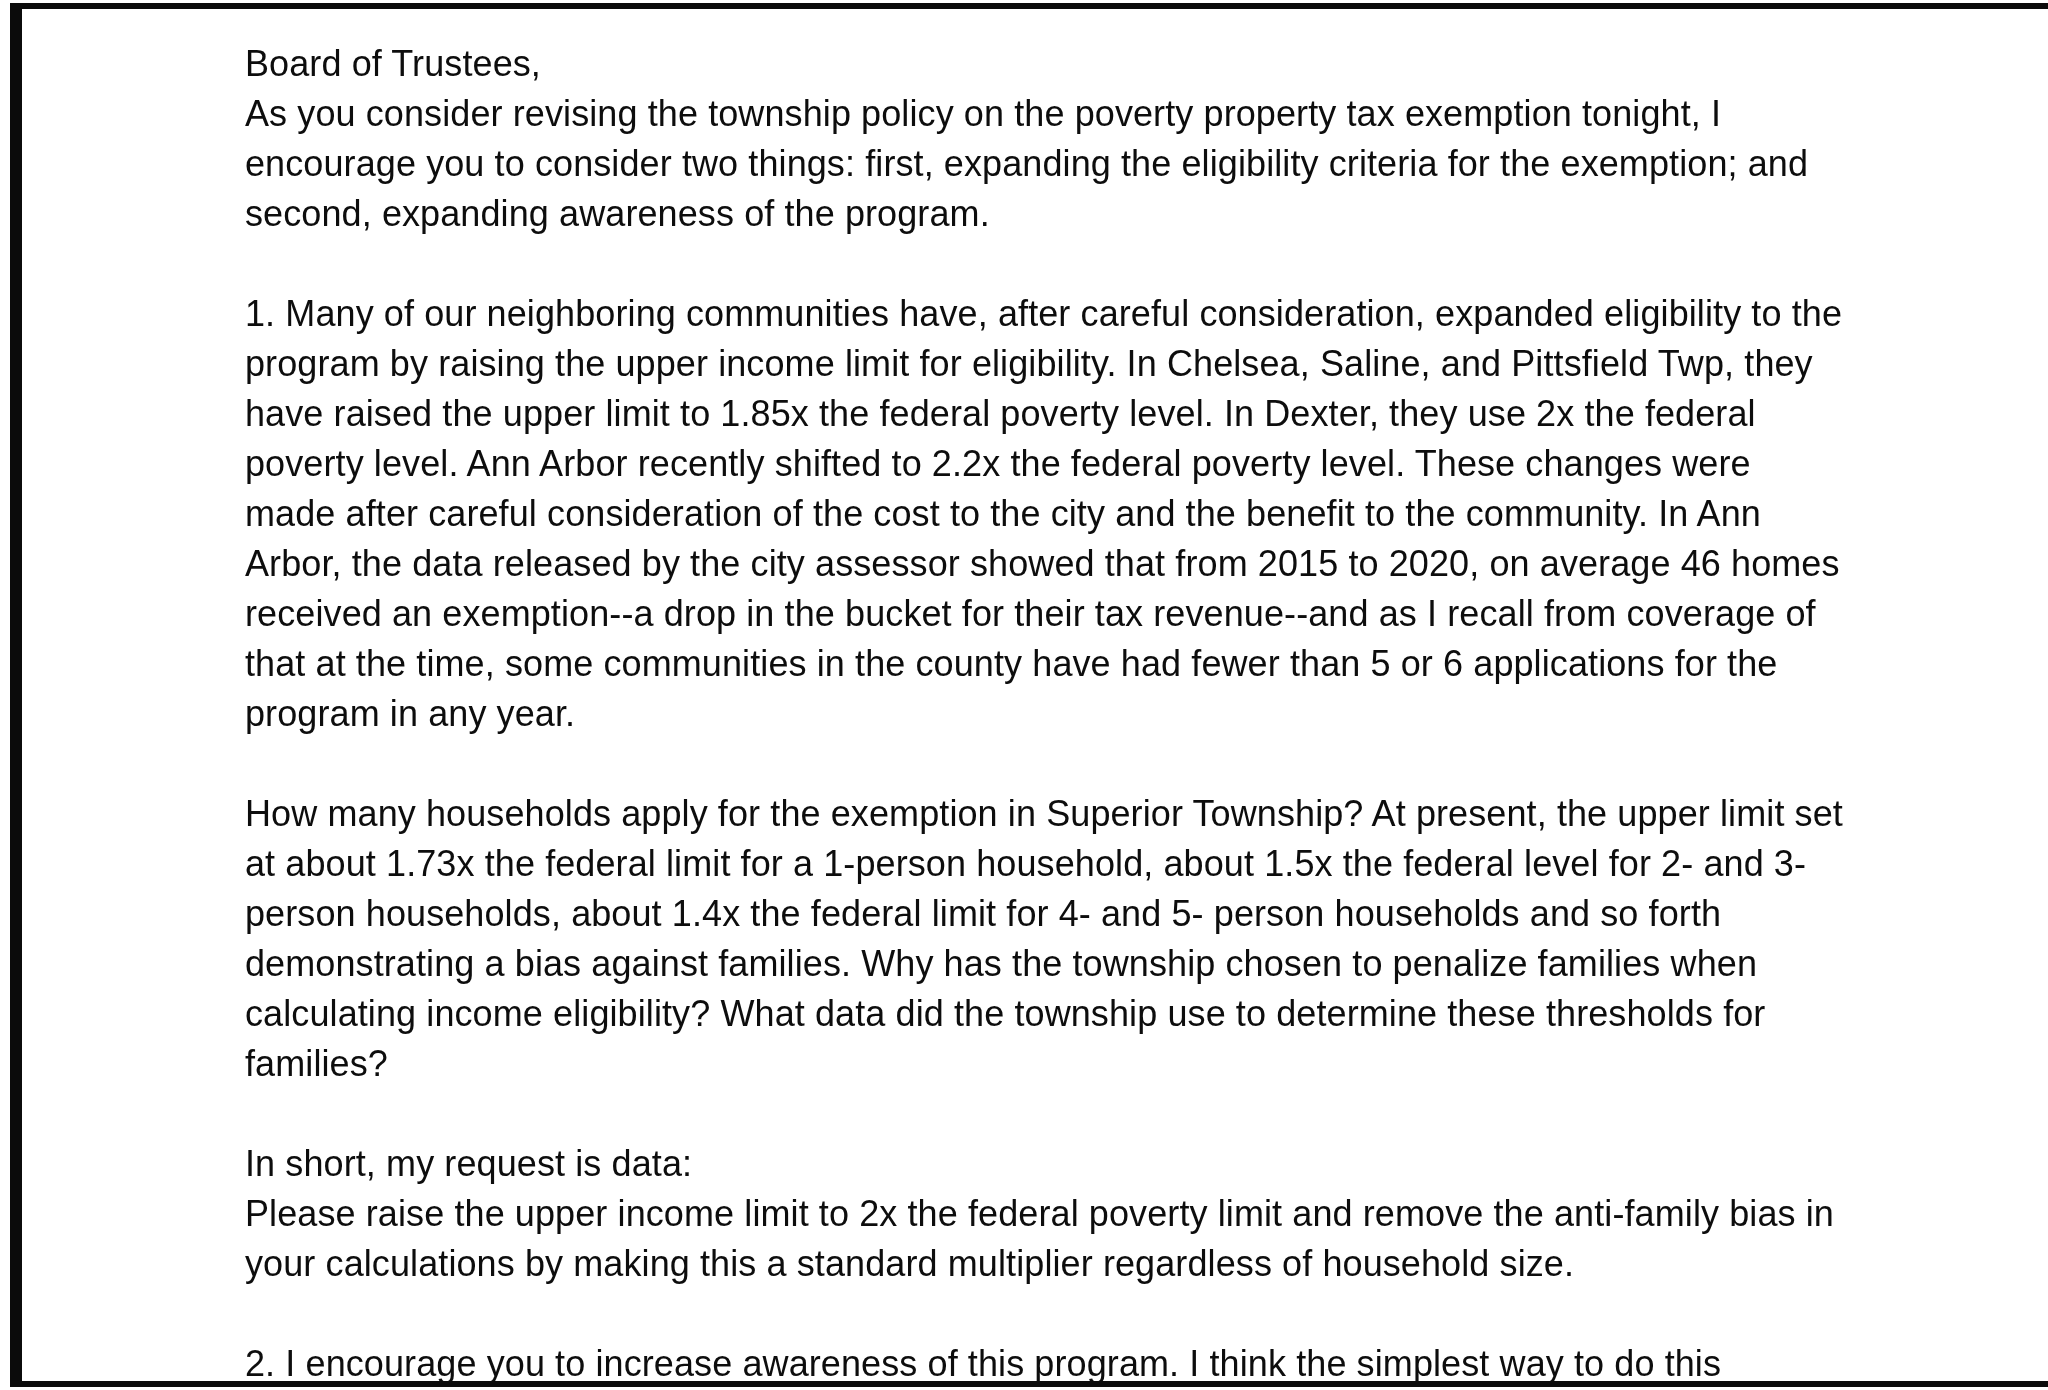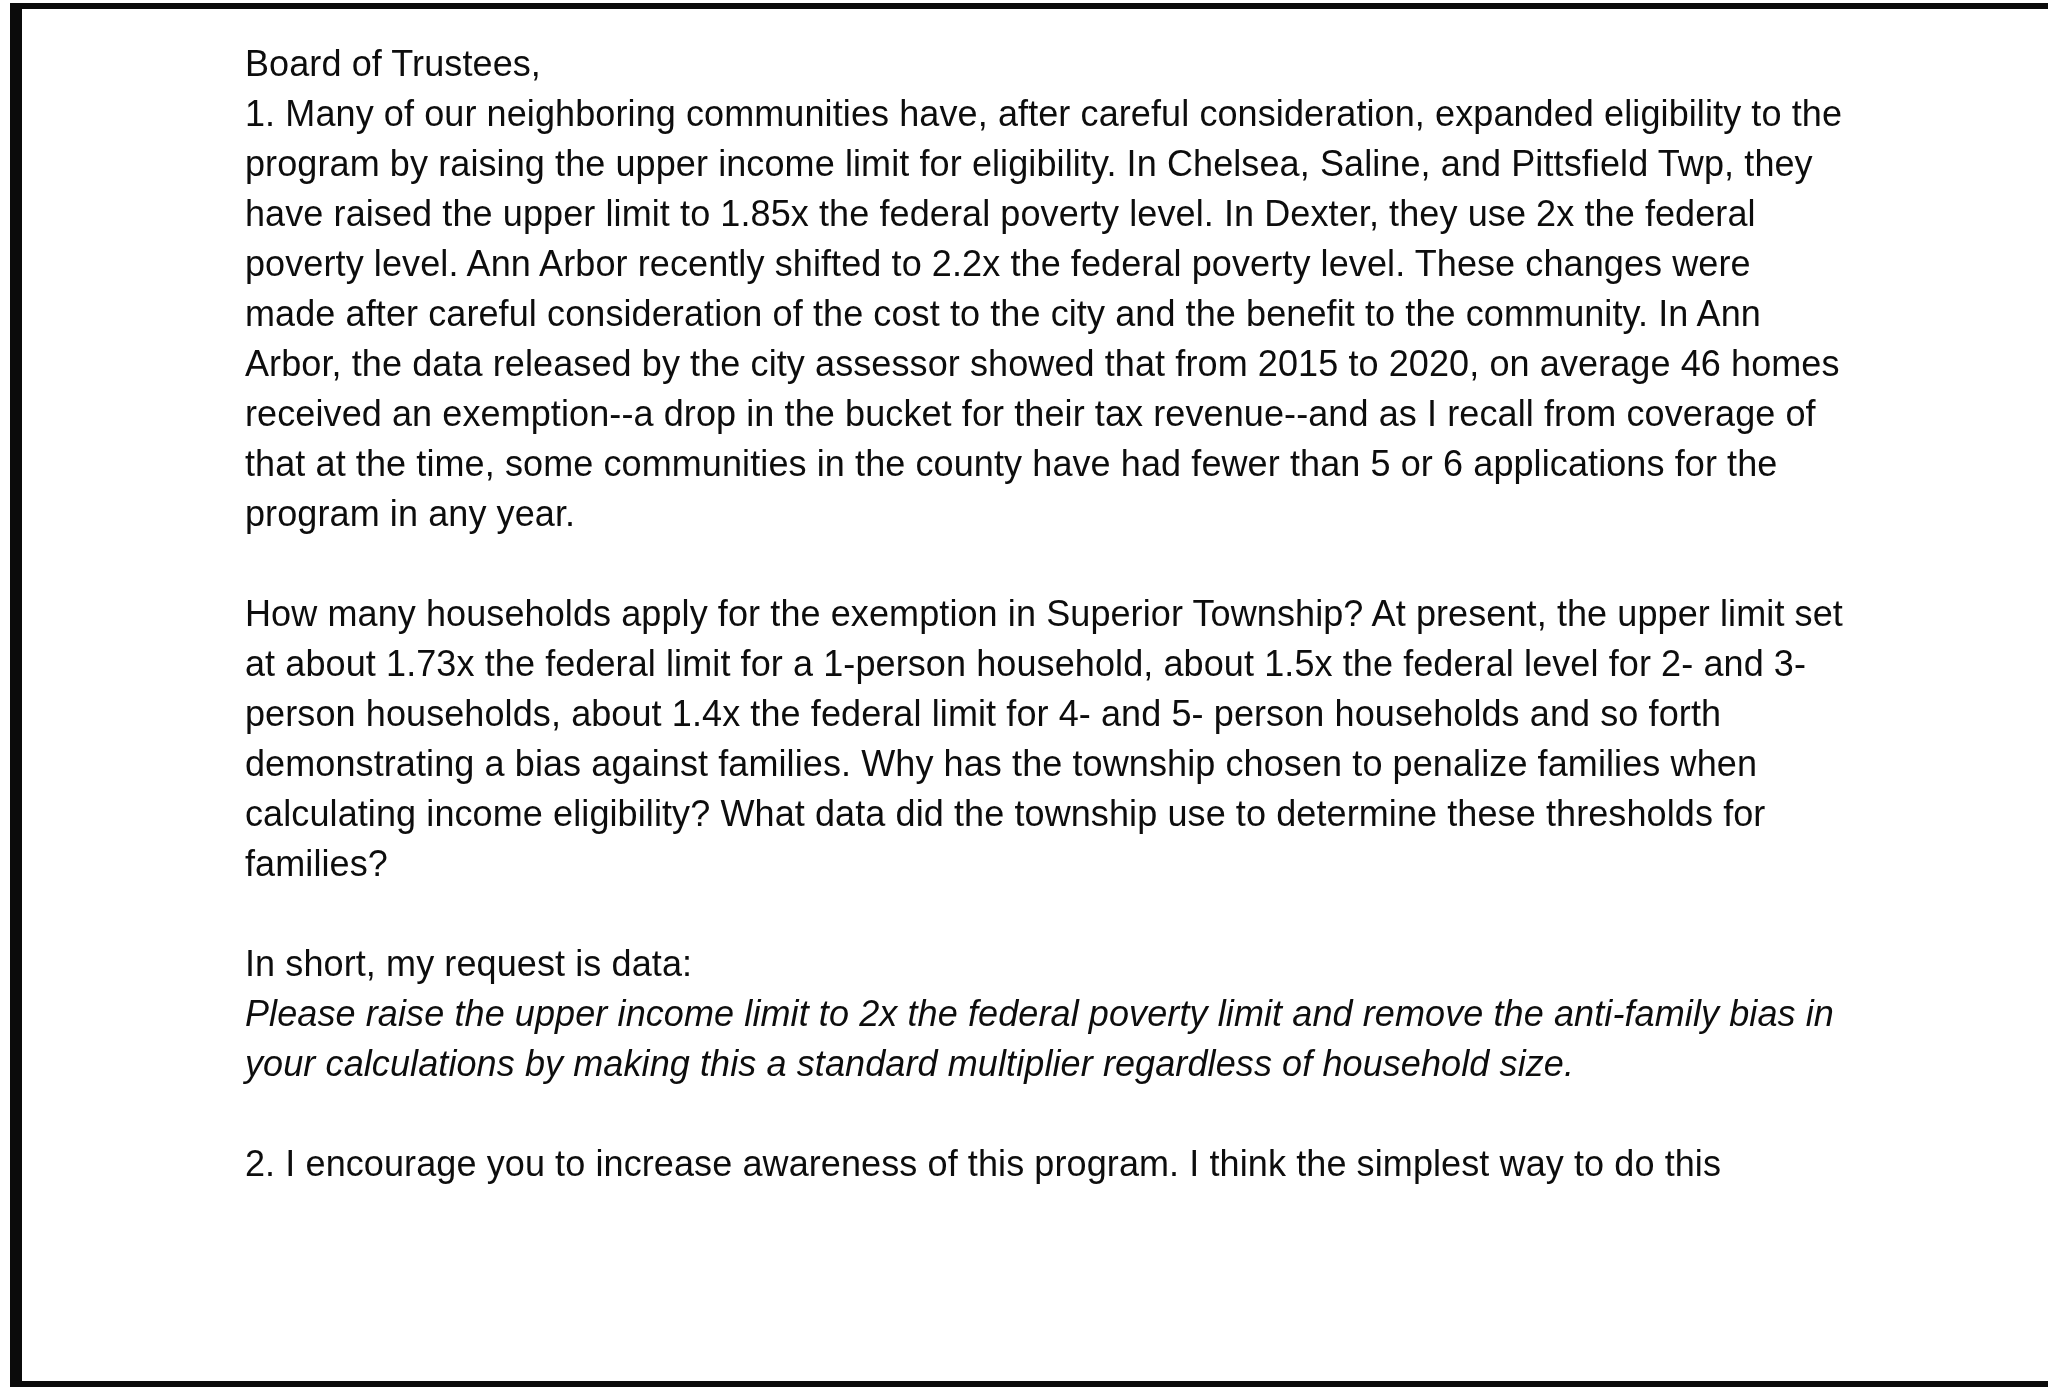--- a/index.html
+++ b/index.html
@@ -34,31 +34,31 @@
     line-height: 50px;
     letter-spacing: 0.1px;
   }
   .letter-body p {
     margin: 0 0 50px 0;
   }
   .letter-body p.no-gap {
     margin-bottom: 0;
   }
   .italic-request {
-    font-style: italic;
   }
 </style>
 </head>
 <body>
 
 <div class="page-frame">
   <div class="letter-body">
 
     <p class="no-gap">Board of Trustees,</p>
 
+    <p>As you consider revising the township policy on the poverty property tax exemption tonight, I encourage you to consider two things: first, expanding the eligibility criteria for the exemption; and second, expanding awareness of the program.</p>
 
     <p>1. Many of our neighboring communities have, after careful consideration, expanded eligibility to the program by raising the upper income limit for eligibility. In Chelsea, Saline, and Pittsfield Twp, they have raised the upper limit to 1.85x the federal poverty level. In Dexter, they use 2x the federal poverty level. Ann Arbor recently shifted to 2.2x the federal poverty level. These changes were made after careful consideration of the cost to the city and the benefit to the community. In Ann Arbor, the data released by the city assessor showed that from 2015 to 2020, on average 46 homes received an exemption--a drop in the bucket for their tax revenue--and as I recall from coverage of that at the time, some communities in the county have had fewer than 5 or 6 applications for the program in any year.</p>
 
     <p>How many households apply for the exemption in Superior Township? At present, the upper limit set at about 1.73x the federal limit for a 1-person household, about 1.5x the federal level for 2- and 3-person households, about 1.4x the federal limit for 4- and 5- person households and so forth demonstrating a bias against families. Why has the township chosen to penalize families when calculating income eligibility? What data did the township use to determine these thresholds for families?</p>
 
     <p class="no-gap">In short, my request is data:</p>
 
     <p class="italic-request">Please raise the upper income limit to 2x the federal poverty limit and remove the anti-family bias in your calculations by making this a standard multiplier regardless of household size.</p>
 
     <p class="no-gap">2. I encourage you to increase awareness of this program. I think the simplest way to do this</p>

